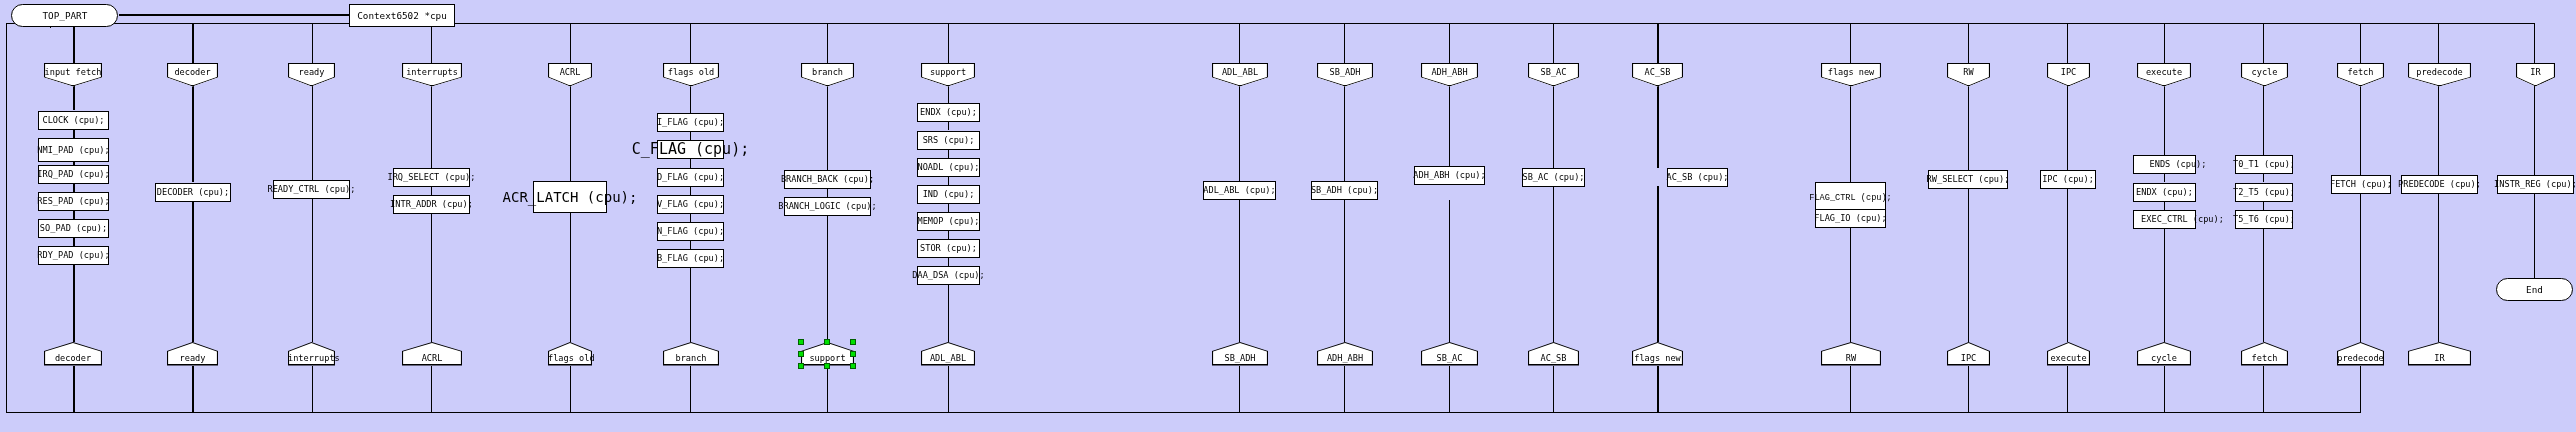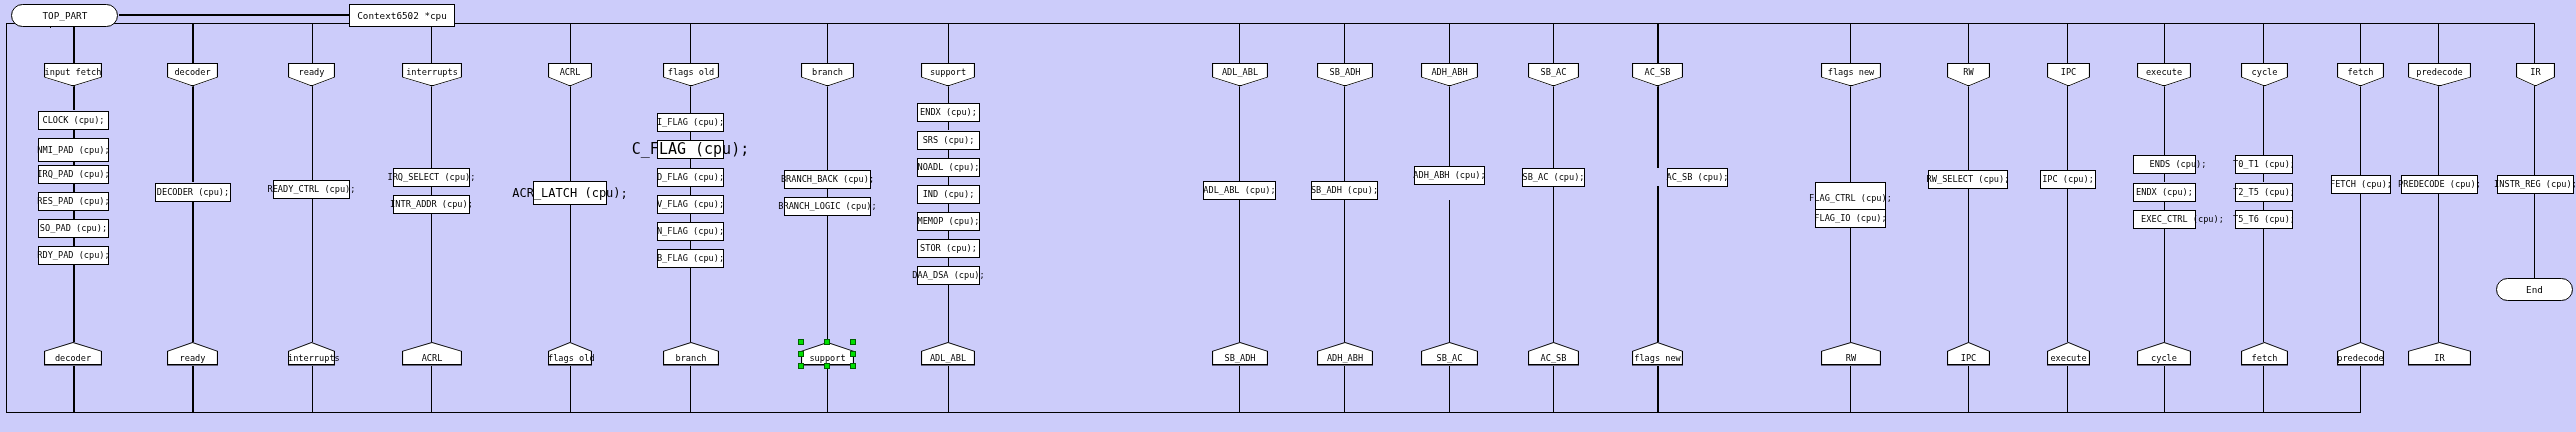--- a/index.html
+++ b/index.html
@@ -293,21 +293,21 @@
     <div class="node" style="left: 402px; top: 342px; width: 60px; height: 23.5px;">
       <div class="pent-up-bg"></div>
       <div class="pent-up-inner"></div>
       <div class="pent-label" style="top: 10.7px;">ACRL</div>
     </div>
     <div class="node pent-down" style="left: 548px; top: 63px; width: 44px; height: 23.5px;">
       <div class="pent-down-bg"></div>
       <div class="pent-down-inner"></div>
       <div class="pent-label" style="top: 3.6px;">ACRL</div>
     </div>
-    <div class="node box" style="left: 533px; top: 181px; width: 74px; height: 24px; font-size: 12px;">
+    <div class="node box" style="left: 533px; top: 181px; width: 74px; height: 32px; font-size: 14px;">
       <span>ACR_LATCH (cpu);</span>
     </div>
     <div class="node" style="left: 548px; top: 342px; width: 44px; height: 23.5px;">
       <div class="pent-up-bg"></div>
       <div class="pent-up-inner"></div>
       <div class="pent-label" style="top: 10.7px;">flags old</div>
     </div>
     <div class="node pent-down" style="left: 663px; top: 63px; width: 56px; height: 23.5px;">
       <div class="pent-down-bg"></div>
       <div class="pent-down-inner"></div>
@@ -446,21 +446,21 @@
     <div class="node" style="left: 1632px; top: 342px; width: 51px; height: 23.5px;">
       <div class="pent-up-bg"></div>
       <div class="pent-up-inner"></div>
       <div class="pent-label" style="top: 10.7px;">flags new</div>
     </div>
     <div class="node pent-down" style="left: 1821px; top: 63px; width: 60px; height: 23.5px;">
       <div class="pent-down-bg"></div>
       <div class="pent-down-inner"></div>
       <div class="pent-label" style="top: 3.6px;">flags new</div>
     </div>
-    <div class="node box" style="left: 1815px; top: 182px; width: 71px; height: 32px; font-size: 8.6px;">
+    <div class="node box" style="left: 1815px; top: 182px; width: 71px; height: 32px; font-size: 8.6px; font-family: Liberation Mono, monospace;">
       <span>FLAG_CTRL (cpu);</span>
     </div>
     <div class="node box" style="left: 1815px; top: 209px; width: 71px; height: 18.5px; font-size: 8.6px;">
       <span>FLAG_IO (cpu);</span>
     </div>
     <div class="node" style="left: 1821px; top: 342px; width: 60px; height: 23.5px;">
       <div class="pent-up-bg"></div>
       <div class="pent-up-inner"></div>
       <div class="pent-label" style="top: 10.7px;">RW</div>
     </div>

